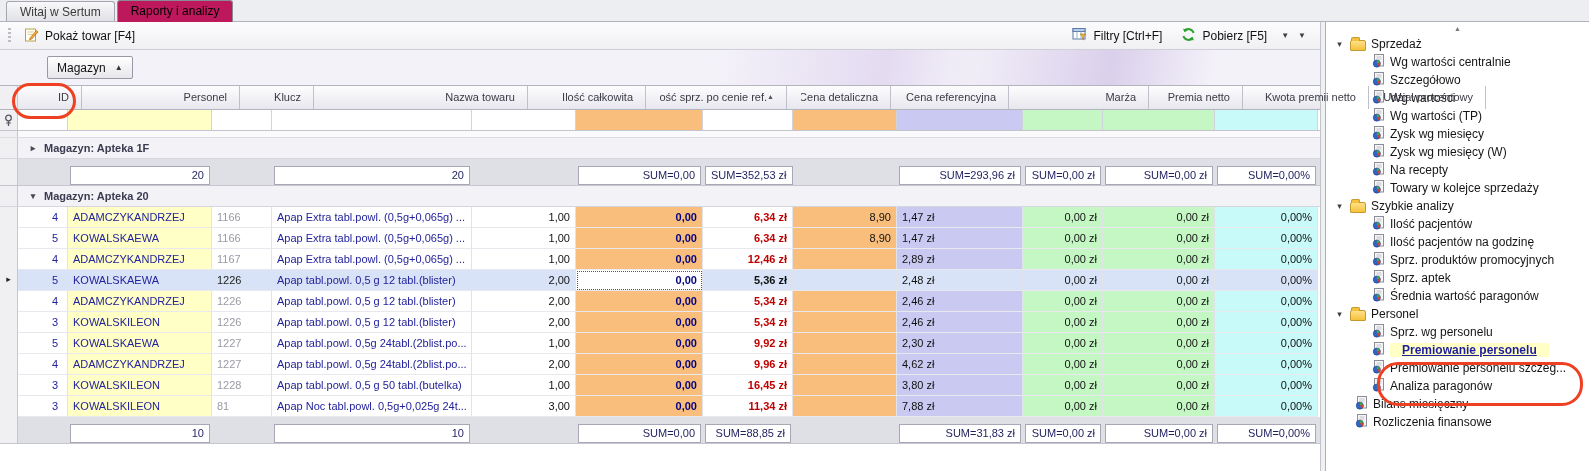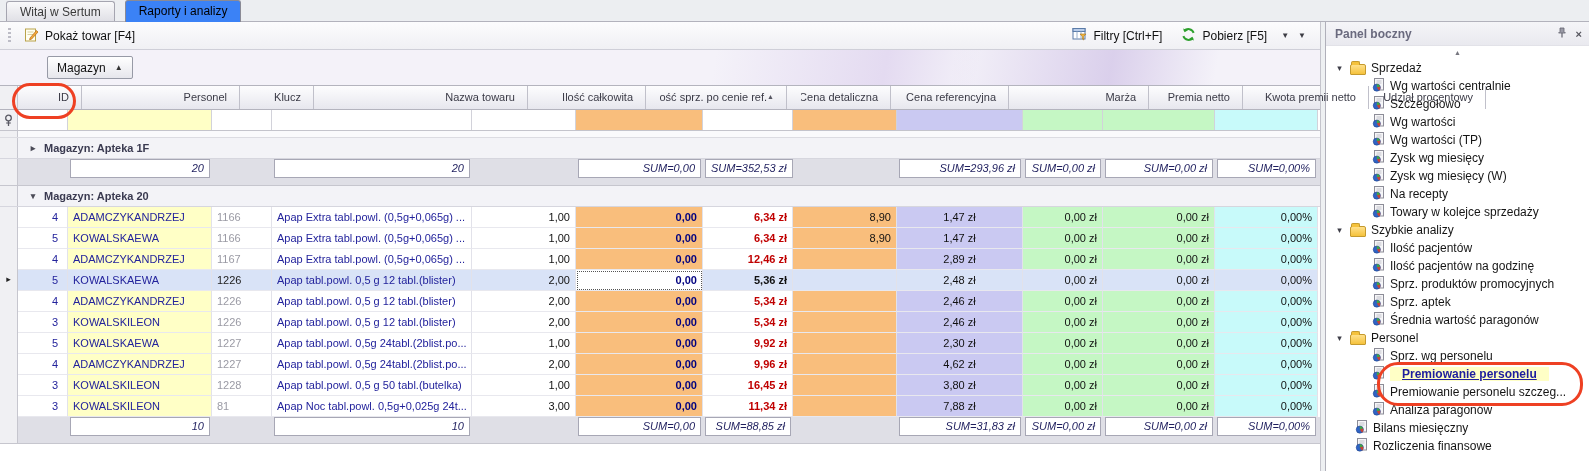--- a/index.html
+++ b/index.html
@@ -4,21 +4,21 @@
 <style>
   html,body{margin:0;padding:0;background:#fff;}
   *{box-sizing:border-box;}
   .app{position:relative;width:1589px;height:471px;overflow:hidden;
        font-family:"Liberation Sans",sans-serif;font-size:12px;color:#1a1a1a;background:#fff;}
 
   
   .tabbar{height:22px;background:#eceef1;display:flex;align-items:flex-end;padding-left:6px;border-bottom:1px solid #b2b2bc;}
   .tab{padding:3px 13px 2px;margin-right:2px;background:linear-gradient(#f9f9fa,#e0e0e6);
        border:1px solid #a5a5b0;border-bottom:none;border-radius:3px 3px 0 0;color:#3a3a3a;cursor:default;}
-  .tab.active{background:#3b82f6;border-color:#8a8a95;position:relative;z-index:3;margin-bottom:-1px;padding-bottom:4px;color:#000;margin-left:8px;}
+  .tab.active{background:#be185d;border-color:#8a8a95;position:relative;z-index:3;margin-bottom:-1px;padding-bottom:4px;color:#000;}
 
   
   .main{display:flex;height:449px;}
   .left{width:1320px;display:flex;flex-direction:column;}
   .splitter{width:6px;background:#eef0f2;border-left:1px solid #c4c4cc;border-right:1px solid #b0b0ba;}
   .sidepanel{flex:1;background:#fff;display:flex;flex-direction:column;overflow:hidden;}
 
   
   .toolbar{height:28px;background:linear-gradient(#fcfcfd,#f0f0f4);border-bottom:1px solid #cfcfd8;
            display:flex;align-items:center;padding:0 8px;gap:8px;}
@@ -62,37 +62,37 @@
 
   .spacer6{height:7px;display:flex;background:#fafafc;border-bottom:1px solid #dcdce2;}
   .spacer6 .c-gut{height:100%;}
 
   .grow{display:flex;height:21px;background:#f3f3f7;border-bottom:1px solid #d6d6de;}
   .gbody{flex:1;display:flex;align-items:center;font-weight:bold;color:#3a3a50;font-size:11px;}
   .garrow{width:12px;margin-left:9px;font-size:9px;color:#4a4a56;text-align:center;}
   .glabel{padding-left:5px;}
 
   .srow{display:flex;height:27px;background:#dfdfe6;border-bottom:1px solid #c6c6ce;}
-  .srow .cell{height:100%;display:flex;align-items:flex-start;font-style:italic;}
+  .srow .cell{height:100%;display:flex;align-items:flex-end;}
   .sumbox{background:#fff;border:1px solid #a7a7b5;height:19px;line-height:17px;flex:1;margin:0 2px;
           text-align:right;padding:0 5px;font-size:11px;color:#1f1f5e;}
 
   .drow{display:flex;height:21px;background:#fff;}
   .dcell{height:100%;border-right:1px solid #e2e2ea;border-bottom:1px solid #e8e8ee;
          padding:4px 5px 0 5px;font-size:11px;color:#111;}
   .gutcell{font-size:9px;color:#222;text-align:center;padding-top:4px;background:#f0f0f3;}
   .v-id{color:var(--text-navy);text-align:right;padding-right:9px;}
   .v-personel{color:var(--text-navy);background:var(--cell-yellow);}
   .v-klucz{color:#9a9aa4;}
   .v-nazwa{color:var(--text-navy);}
   .v-ilosc_calk{text-align:right;}
   .v-ilosc_sprz{background:var(--cell-orange);font-weight:bold;color:var(--value-navy);text-align:right;}
   .v-cena_det{color:var(--price-red);font-weight:bold;text-align:right;}
   .v-cena_ref{background:var(--cell-orange);text-align:right;}
-  .v-marza{background:var(--cell-lavender);text-align:center;}
+  .v-marza{background:var(--cell-lavender);text-align:left;}
   .v-premia,.v-kwota{background:var(--cell-green);text-align:right;}
   .v-udzial{background:var(--cell-cyan);text-align:right;}
   .drow.sel .dcell{background:var(--row-selected)!important;}
   .drow.sel .v-klucz{color:#1c1c1c;}
   .drow.sel .v-cena_det{color:#101010;}
   .drow.sel .focuscell{background:#fff!important;outline:1px dotted #555;outline-offset:-2px;}
 
   
   .sp-h{height:24px;background:linear-gradient(#f5f5f8,#e9e9ef);display:flex;align-items:center;
         padding:0 7px 0 9px;color:#6a6a7e;font-weight:bold;border-bottom:1px solid #e2e2e8;}
@@ -466,30 +466,20 @@
                 <div class="sumbox">SUM=0,00%</div>
               </div>
             </div>
           </div>
       </div>
     </div>
 
     <div class="splitter"></div>
 
     <div class="sidepanel">
-      <div class="sp-h">
-        <span class="sp-title">Panel boczny</span>
-        <span class="hicon">
-          <svg width="10" height="11" viewBox="0 0 10 11">
-              <path d="M3 1h4v3.5l1.4 1.5h-6.8L3 4.5Z" fill="#9a9aa6" stroke="#63636e" stroke-width="0.8"></path>
-              <line x1="5" y1="6" x2="5" y2="10.5" stroke="#63636e" stroke-width="1.2"></line>
-            </svg>
-        </span>
-        <span class="hicon">×</span>
-      </div>
       <div class="sp-up">▲</div>
       <div id="tree">
           <div class="trow">
             <span class="tarrow">▾</span>
             <span class="folder"></span>
             <span class="tlabel">Sprzedaż</span>
           </div>
           <div class="trow tchild">
             <span><svg width="13" height="14" viewBox="0 0 13 14">
                 <rect x="2.5" y="0.5" width="9" height="11.5" fill="#f6f6f8" stroke="#8d8d98"></rect>

